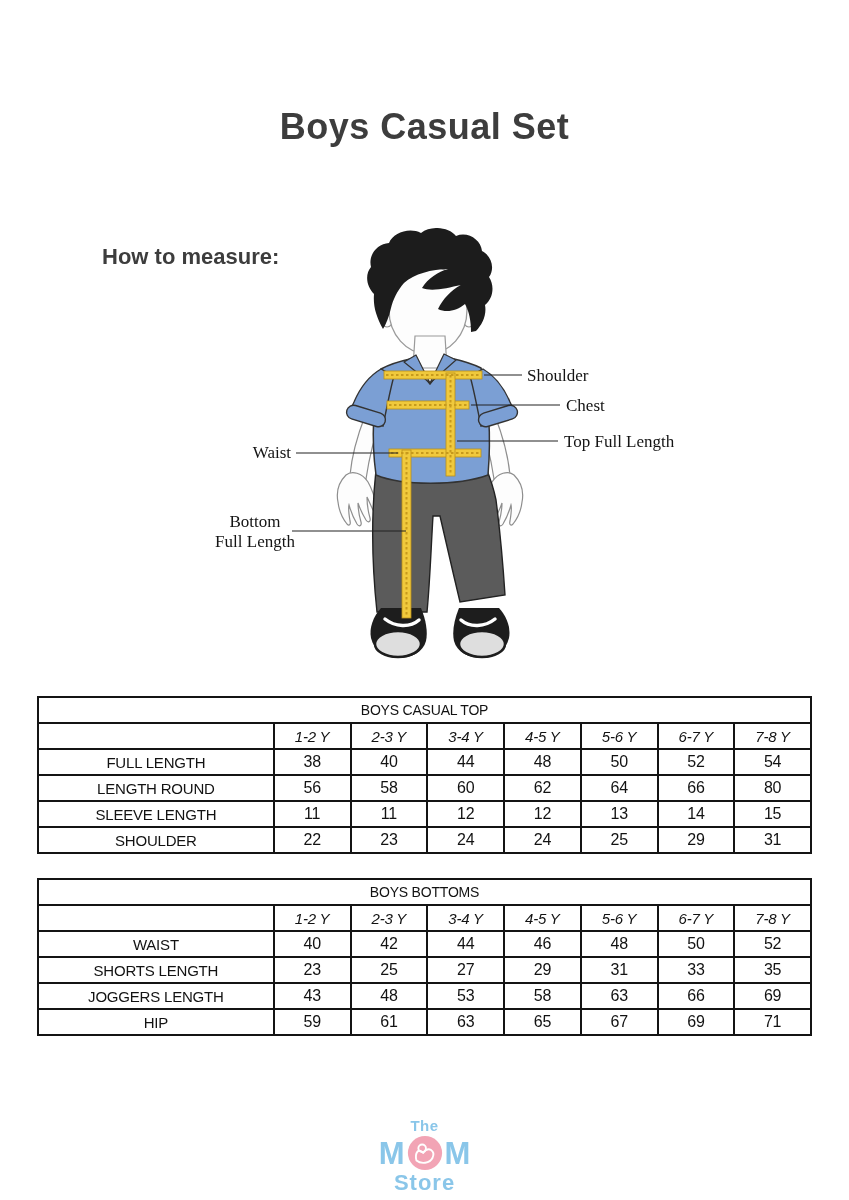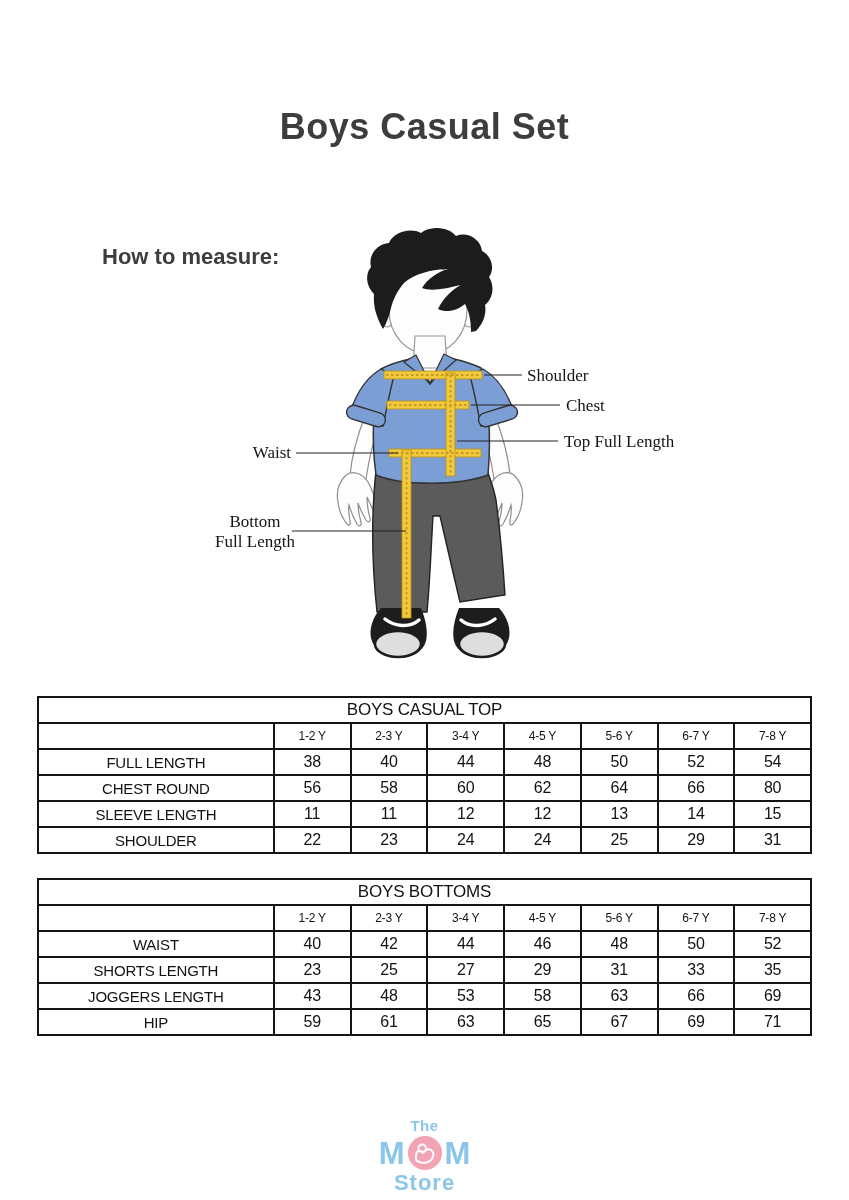--- a/index.html
+++ b/index.html
@@ -25,22 +25,22 @@
     position:absolute; left:37px; width:775px;
     border-collapse:collapse; table-layout:fixed;
   }
   table.size-table.t1 { top:696px; }
   table.size-table.t2 { top:878px; }
   .size-table td {
     border:2px solid #141414; text-align:center; vertical-align:middle;
     height:26px; padding:0 2px; color:#121212; letter-spacing:-.2px;
     white-space:nowrap; overflow:hidden;
   }
-  .size-table .t-title { font-size:17px; }
-  .size-table .t-col   { font-size:12px; }
+  .size-table .t-title { font-size:14px; }
+  .size-table .t-col   { font-size:15px;font-style:italic; }
   .size-table .t-label { font-size:15px; }
   .size-table .t-val   { font-size:16px; }
 
   .logo {
     position:absolute; top:1118px; left:0; width:100%;
     text-align:center; line-height:1; font-weight:700;
   }
   .logo-the   { font-size:15px; letter-spacing:.5px; }
   .logo-mom   { display:flex; justify-content:center; align-items:center; margin-top:1px; }
   .logo-mom span { font-size:31px; font-weight:700; }
@@ -180,21 +180,21 @@
           <td class="t-label">FULL LENGTH</td>
           <td class="t-val">38</td>
           <td class="t-val">40</td>
           <td class="t-val">44</td>
           <td class="t-val">48</td>
           <td class="t-val">50</td>
           <td class="t-val">52</td>
           <td class="t-val">54</td>
         </tr>
         <tr>
-          <td class="t-label">CHEST ROUND</td>
+          <td class="t-label">LENGTH ROUND</td>
           <td class="t-val">56</td>
           <td class="t-val">58</td>
           <td class="t-val">60</td>
           <td class="t-val">62</td>
           <td class="t-val">64</td>
           <td class="t-val">66</td>
           <td class="t-val">80</td>
         </tr>
         <tr>
           <td class="t-label">SLEEVE LENGTH</td>

